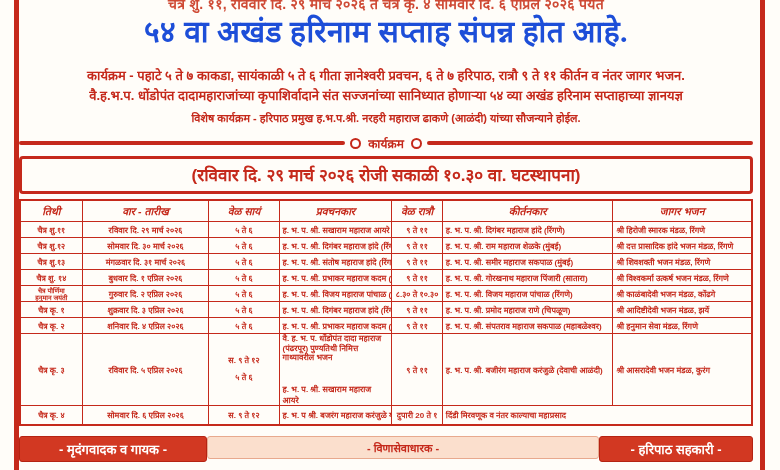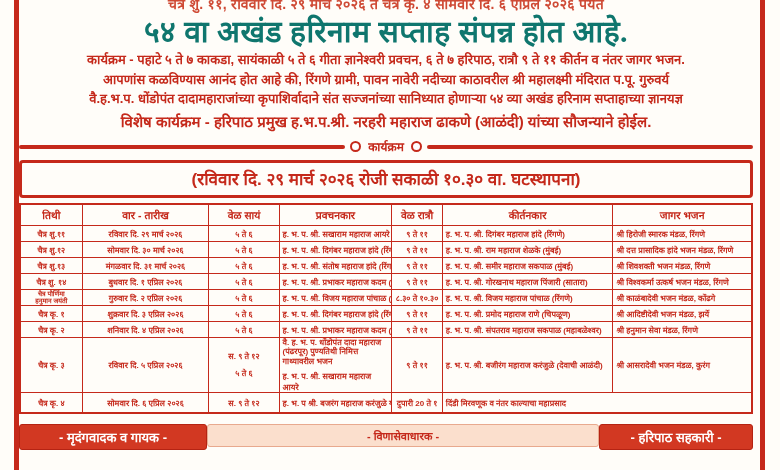--- a/index.html
+++ b/index.html
@@ -11,54 +11,54 @@
   }
   .side-border{position:absolute; top:0; bottom:0; width:5px; background:#c5291b;}
   .side-border.left{left:14px;}
   .side-border.right{right:15px;}
   .content{position:absolute; left:19px; right:27px; top:0;}
 
   .top-line-clip{height:13px; overflow:hidden; text-align:center;}
   .top-line{font-size:14px; margin-top:-6px; color:#cf4a35; letter-spacing:.3px; white-space:nowrap;}
 
   .main-title{
-    text-align:center; font-size:30px; line-height:37px; color:#0f766e;
+    text-align:center; font-size:30px; line-height:37px; color:#1d4ed8;
     font-family:"Liberation Serif", serif; font-weight:bold; letter-spacing:.5px;
   }
-  .intro{ text-align:center; font-size:13px; line-height:19.5px; margin-top:0;}
+  .intro{ text-align:center; font-size:13px; line-height:19.5px; margin-top:16px;}
   .intro .line{white-space:nowrap; overflow:hidden;}
-  .intro .special{font-size:15px; line-height:24px; margin-top:1px;}
+  .intro .special{font-size:11px; line-height:24px; margin-top:1px;}
 
   .divider{display:flex; align-items:center; gap:5px; margin-top:4px; height:18px;}
   .divider .rule{flex:1; height:4px; background:#c5291b; border-radius:2px;}
   .divider .dot{width:7px; height:7px; border:2px solid #c5291b; border-radius:50%; background:#fff;}
   .divider .label{font-size:12px; padding:0 2px;}
 
   .ghat-box{
     margin-top:4px; border:3px solid #c5291b; border-radius:4px;
     text-align:center; font-size:17px; padding:4px 0 5px 0; background:#fffdf9;
   }
 
   table.sched{
     width:100%; border-collapse:collapse; margin-top:5px;
     border:2px solid #c5291b; table-layout:fixed;
   }
   table.sched th, table.sched td{
     border:1px solid #c5291b; color:#c5291b; overflow:hidden;
     padding:0 3px; font-weight:bold;
   }
-  table.sched th{font-size:10.5px; height:20px; text-align:center;}
+  table.sched th{font-size:10.5px; height:20px; text-align:center;font-style:italic;}
   table.sched td{font-size:8px; height:15px; white-space:nowrap;}
   td.c{text-align:center;}
   td.l{text-align:left;}
   .tithi-small{font-size:6.5px; line-height:7px; white-space:normal; text-align:center;}
   tr.tall td{white-space:normal;}
   .cell-stack div{line-height:11px;}
   .cell-stack .gap{margin-top:6px;}
-  .prav-stack .first{line-height:9.5px; margin-bottom:4px;}
+  .prav-stack .first{line-height:9.5px; margin-bottom:20px;}
 
   .bottom{display:flex; margin-top:10px;}
   .hdr-red{
     background:#d23822; color:#fff; text-align:center; font-size:13px;
     padding:3px 0; border-radius:3px; border:1px solid #b52313;
   }
   .hdr-pale{
     background:#fbdfcd; color:#c5291b; text-align:center; font-size:11px;
     padding:3px 0; border-radius:3px; border:1px solid #e8a98e;
   }
@@ -76,21 +76,20 @@
   <div class="content">
 
     <div class="top-line-clip">
       <div class="top-line">चैत्र शु. ११, रविवार दि. २९ मार्च २०२६ ते चैत्र कृ. ४ सोमवार दि. ६ एप्रिल २०२६ पर्यंत</div>
     </div>
 
     <div class="main-title">५४ वा अखंड हरिनाम सप्ताह संपन्न होत आहे.</div>
 
     <div class="intro">
       <div class="line">कार्यक्रम - पहाटे ५ ते ७ काकडा, सायंकाळी ५ ते ६ गीता ज्ञानेश्वरी प्रवचन, ६ ते ७ हरिपाठ, रात्रौ ९ ते ११ कीर्तन व नंतर जागर भजन.</div>
-      <div class="line">आपणांस कळविण्यास आनंद होत आहे की, रिंगणे ग्रामी, पावन नावेरी नदीच्या काठावरील श्री महालक्ष्मी मंदिरात प.पू. गुरुवर्य</div>
       <div class="line">वै.ह.भ.प. धोंडोपंत दादामहाराजांच्या कृपाशिर्वादाने संत सज्जनांच्या सानिध्यात होणाऱ्या ५४ व्या अखंड हरिनाम सप्ताहाच्या ज्ञानयज्ञ</div>
       <div class="line special">विशेष कार्यक्रम - हरिपाठ प्रमुख ह.भ.प.श्री. नरहरी महाराज ढाकणे (आळंदी) यांच्या सौजन्याने होईल.</div>
     </div>
 
     <div class="divider">
       <span class="rule"></span>
       <span class="dot"></span>
       <span class="label">कार्यक्रम</span>
       <span class="dot"></span>
       <span class="rule"></span>

